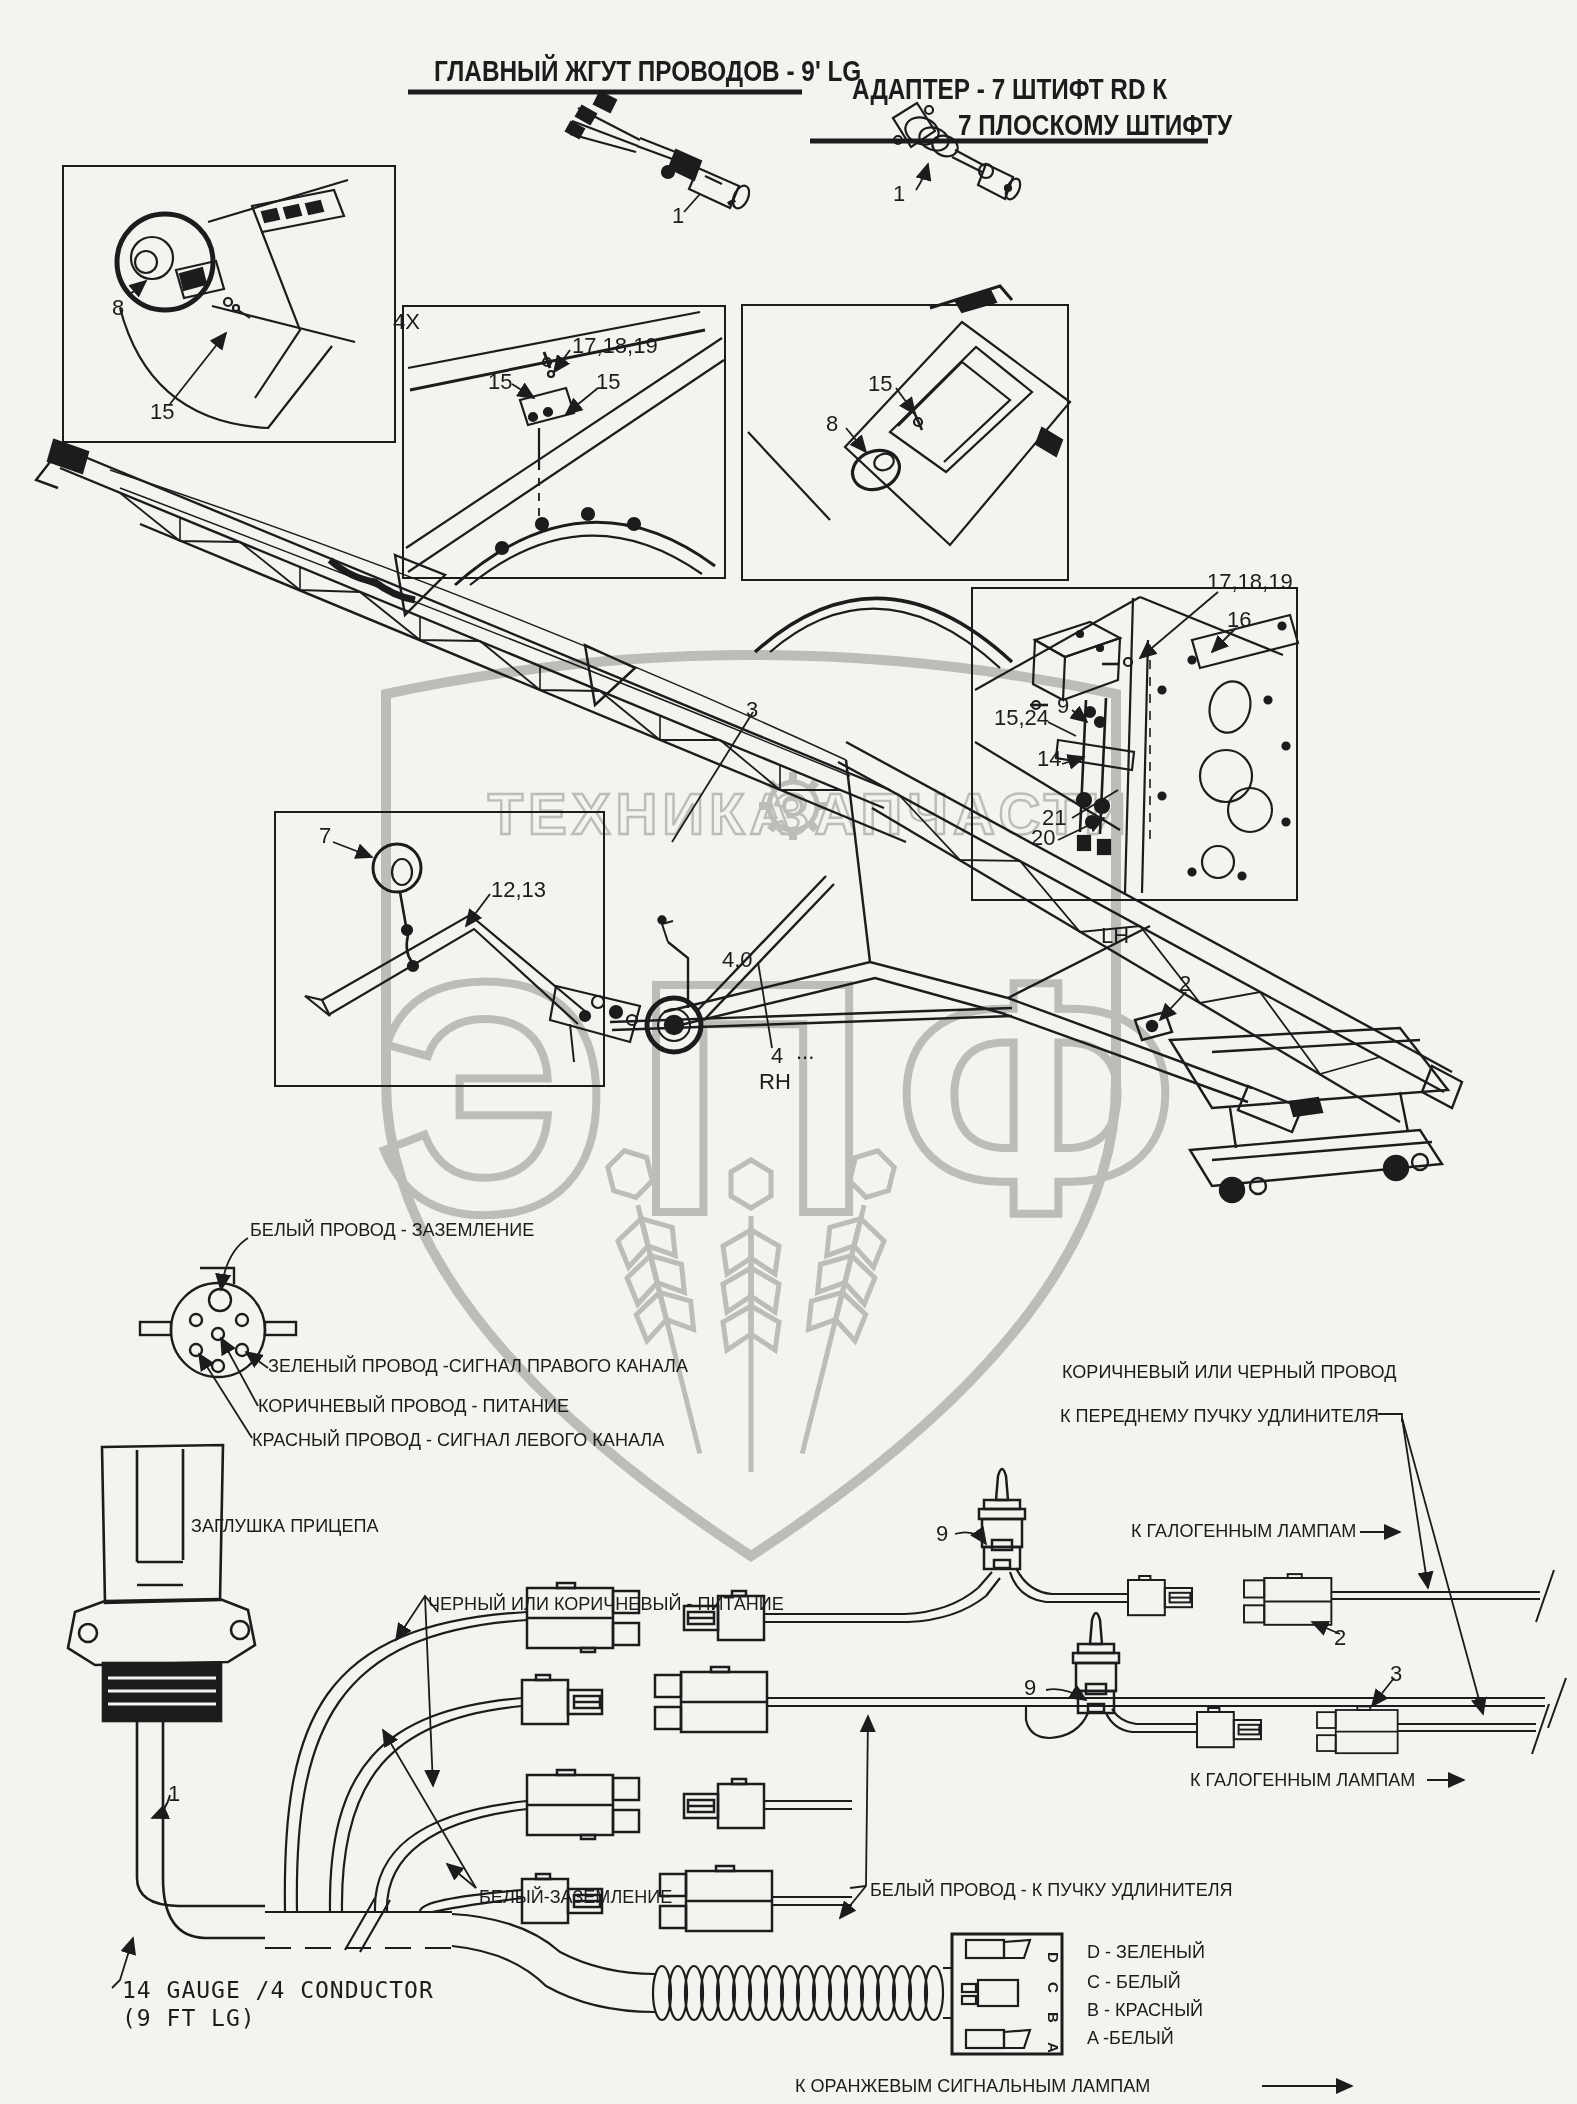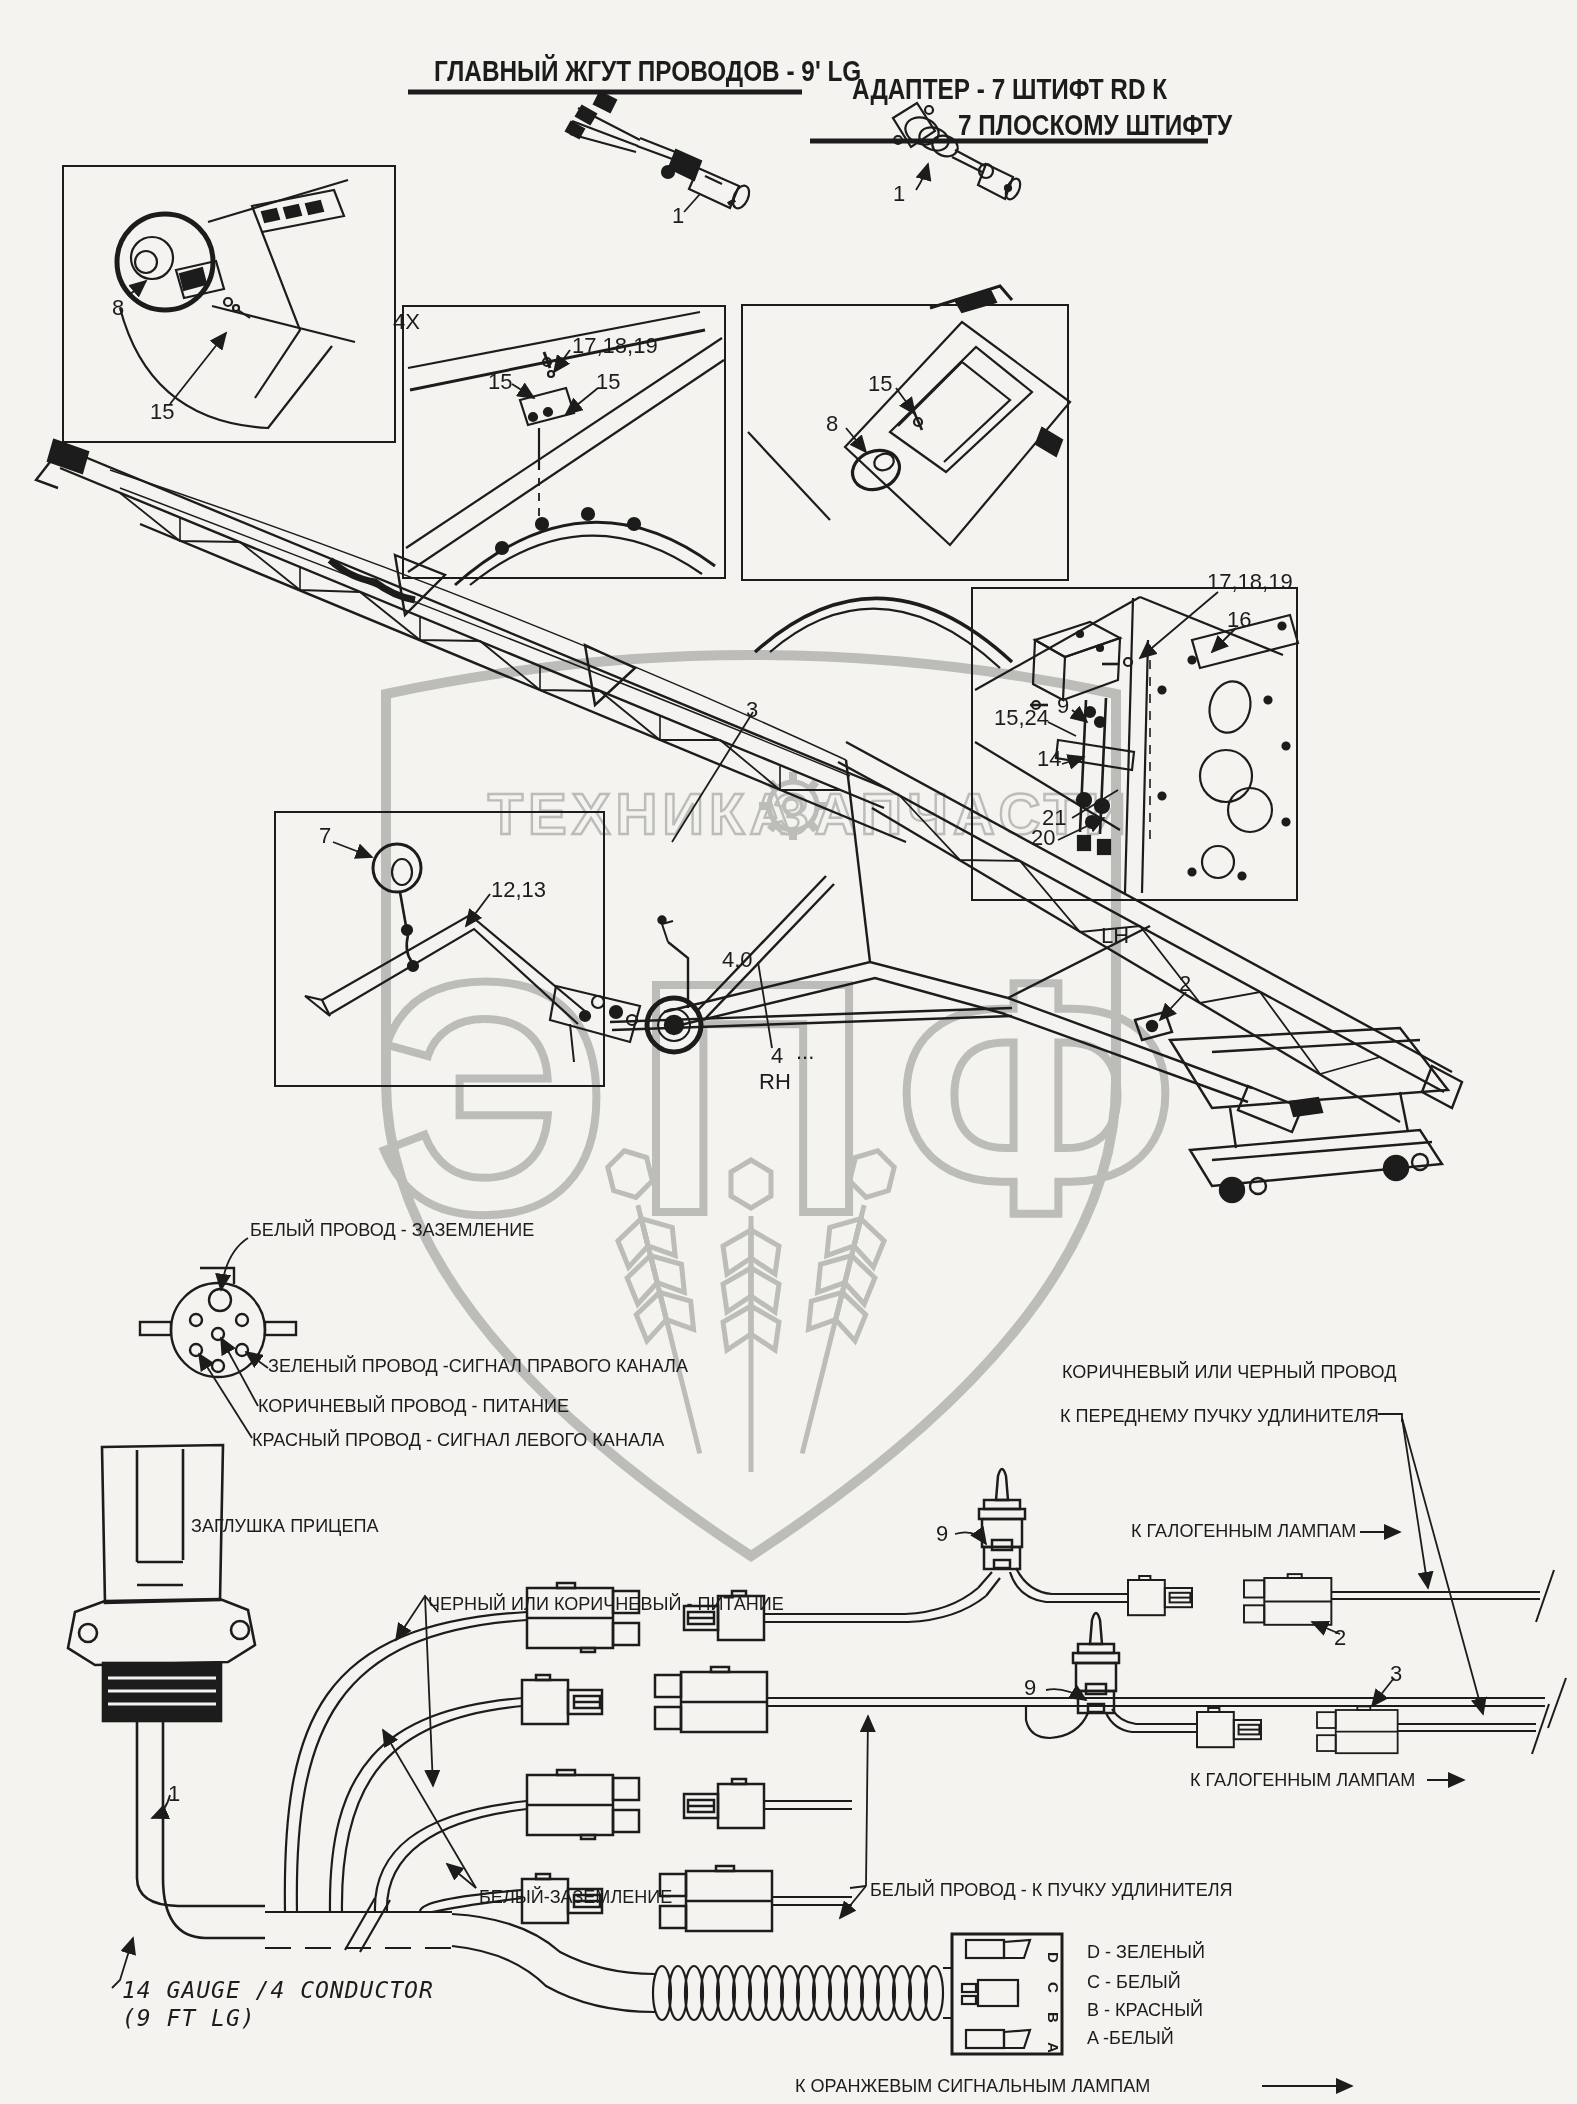--- a/index.html
+++ b/index.html
@@ -15,21 +15,21 @@
   .lbl{
     position:absolute;
     color:#1c1c1c;
     white-space:nowrap;
     line-height:1.05;
     font-family:"Liberation Sans",sans-serif;
   }
   .title{font-size:29px;font-weight:bold;transform:scaleX(.84);transform-origin:0 0;letter-spacing:0px;}
   .callout{font-size:22px;}
   .small{font-size:19px;transform:scaleX(.95);transform-origin:0 0;}
-  .mono{font-family:"DejaVu Sans Mono",monospace;font-size:23px;letter-spacing:1px;font-style:italic;}
+  .mono{font-family:"DejaVu Sans Mono",monospace;font-size:23px;letter-spacing:1px;}
 </style>
 </head>
 <body>
 
 <div id="page">
 
 <svg width="1577" height="2104" viewBox="0 0 1577 2104">
   <defs>
     <marker id="ah" markerWidth="11" markerHeight="9" refX="9" refY="4.5" orient="auto">
       <path d="M0,0 L10,4.5 L0,9 Z" fill="#1c1c1c"></path>

